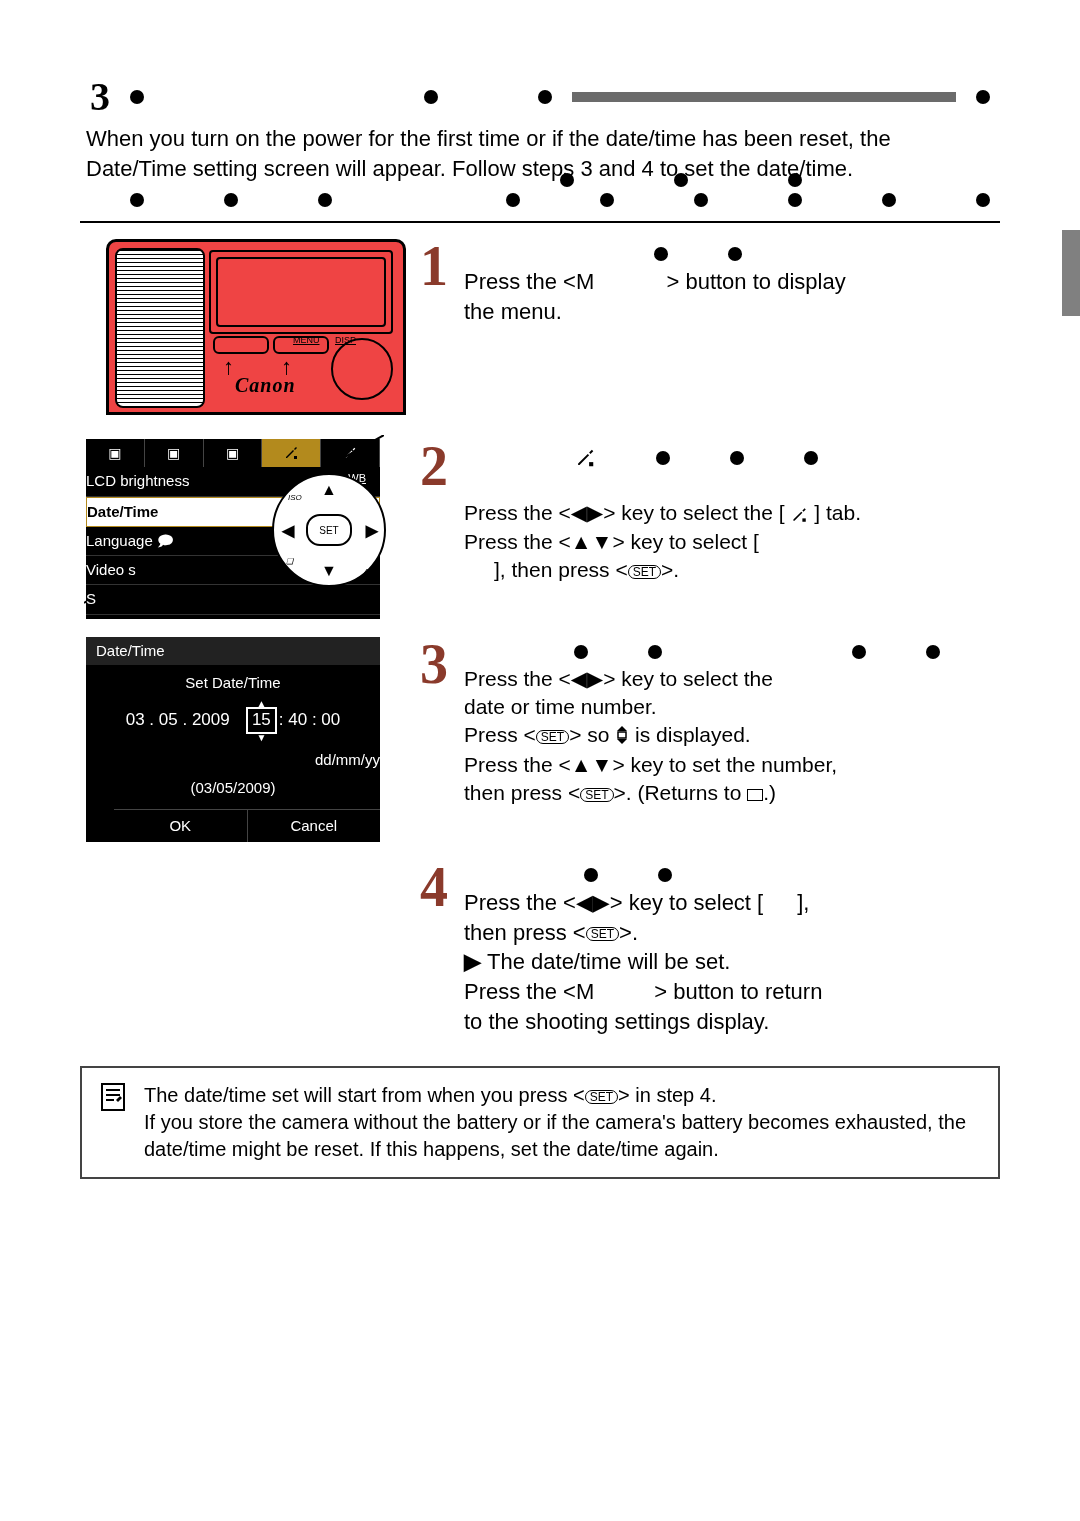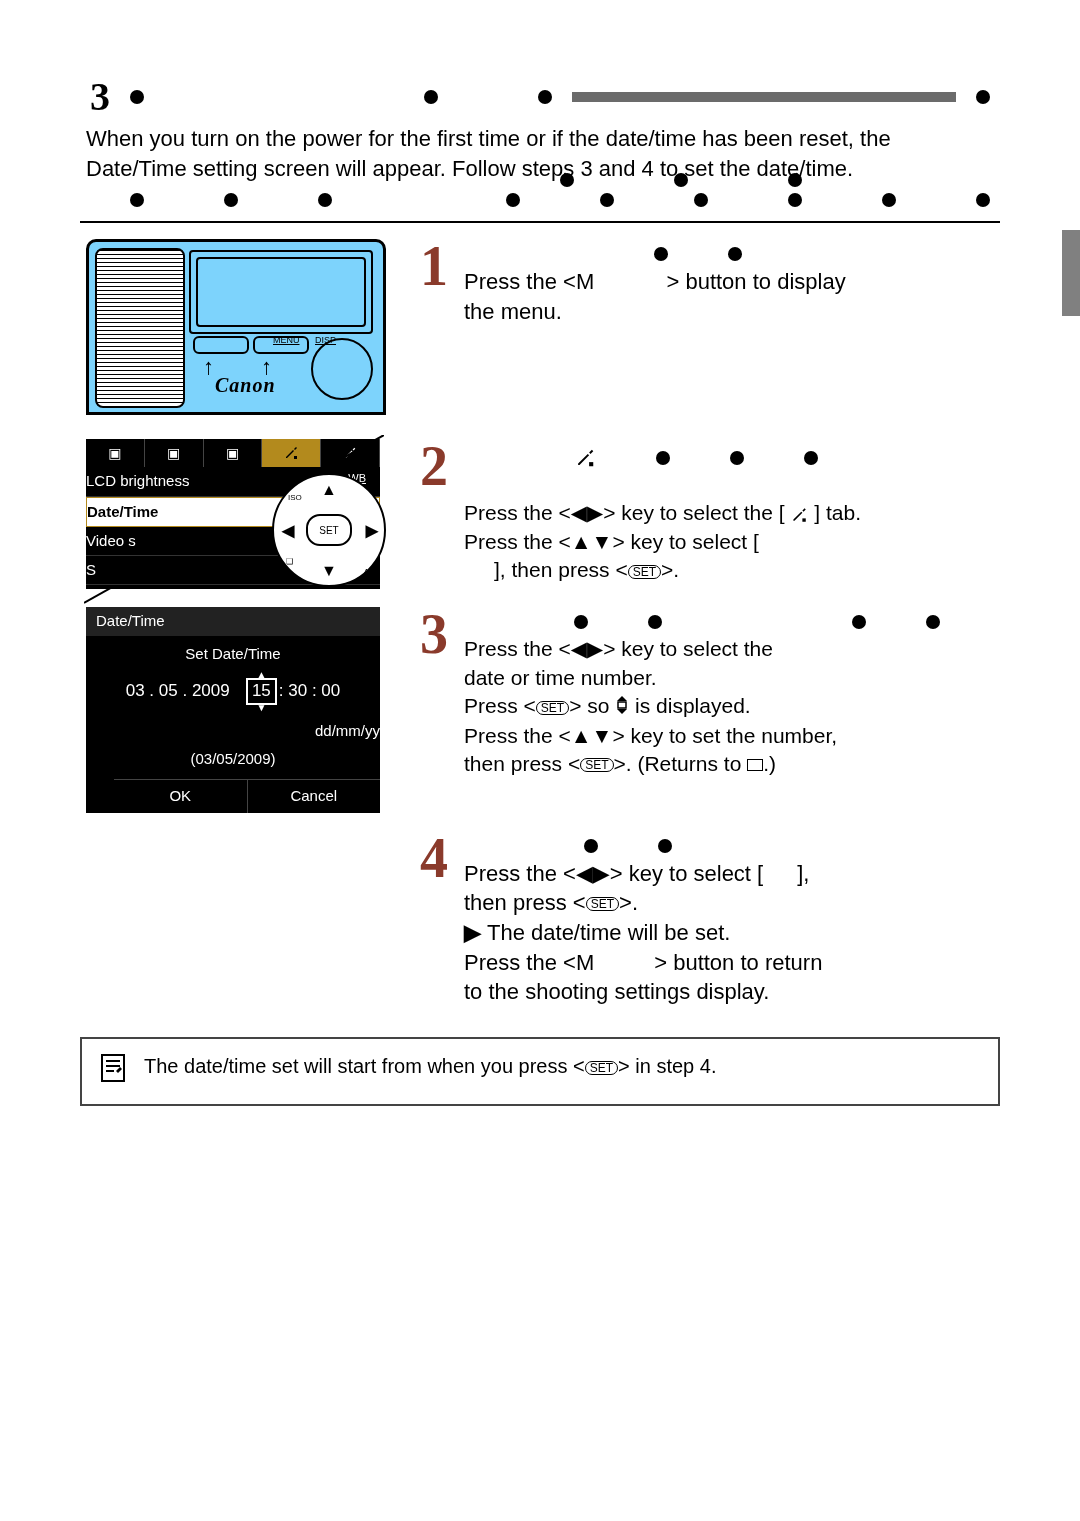--- a/index.html
+++ b/index.html
@@ -124,24 +124,25 @@
     top: 230px;
     width: 18px;
     height: 86px;
     background: #808080;
   }
 
   
   .illus-camera {
     border: 3px solid #000;
     width: 294px; height: 170px;
-    background: #7dd3fc;
+    background: #ef4444;
     position: relative;
     border-top-left-radius: 10px;
     border-top-right-radius: 10px;
+    margin-left: 20px;
   }
   .cam-grip {
     position: absolute; left: 6px; top: 6px; width: 86px; height: 156px;
     border: 2px solid #000; border-radius: 8px;
     background: repeating-linear-gradient(0deg,#fff,#fff 3px,#000 3px,#000 4px);
   }
   .cam-screen {
     position:absolute; left:100px; top:8px; width:180px; height:80px;
     border:2px solid #000; border-radius:4px;
   }
@@ -174,21 +175,21 @@
   .menu-wb { position:absolute; right:14px; top:4px; color:#fff; font-size:11px; text-decoration:underline;}
   .menu-sun { position:absolute; right:44px; top:34px; color:#fff; font-size:12px;}
   .dial-overlay {
     position:absolute; right:-6px; top:34px; width:110px; height:110px;
     background:#fff; border:2px solid #000; border-radius:50%;
     display:flex; align-items:center; justify-content:center;
   }
   .dial-inner { width:42px; height:28px; border:2px solid #000; border-radius:14px; display:flex; align-items:center; justify-content:center; font-size:10px;}
   .dial-arrow { position:absolute; font-size:16px; font-weight:bold;}
   .dial-arrow.up{top:4px;} .dial-arrow.down{bottom:4px;} .dial-arrow.left{left:8px;} .dial-arrow.right{right:6px;}
-  .dial-tiny { position:absolute; font-size:8px;}
+  .dial-tiny { position:absolute; font-size:8px;font-style:italic;}
   .dial-tiny.tl{top:18px;left:14px;} .dial-tiny.bl{bottom:18px;left:12px;} .dial-tiny.br{bottom:8px;right:10px;}
   .diag{ position:absolute; left:-2px; top:-4px; width:300px; height:170px; pointer-events:none;}
 
   
   .illus-dt {
     width:294px; background:#000; color:#fff; font-size:15px;
   }
   .dt-title { background:#222; color:#fff; padding:4px 10px; font-weight:normal;}
   .dt-sub { text-align:center; padding:8px 0 10px 0;}
   .dt-row { text-align:center; padding:4px 0 10px 0; font-size:17px;}
@@ -305,20 +306,21 @@
               <svg width="14" height="14" viewBox="0 0 16 16">
                   <path fill="#fff" d="M13 2l-2 2 1 1 2-2zM3 12l7-7 1 1-7 7H3z"></path>
                 </svg>
             </div>
           </div>
           <div class="menu-list">
             <div class="menu-wb">WB</div>
             <div class="menu-item">LCD brightness</div>
             <div class="menu-sun">✳</div>
             <div class="menu-item sel">Date/Time</div>
+            <div class="menu-item"><span>Language</span> <span>🗩</span></div>
             <div class="menu-item">Video s</div>
             <div class="menu-item">S</div>
           </div>
           <div class="dial-overlay">
             <div class="dial-arrow up">▲</div>
             <div class="dial-arrow down">▼</div>
             <div class="dial-arrow left">◀</div>
             <div class="dial-arrow right">▶</div>
             <div class="dial-tiny tl">ISO</div>
             <div class="dial-tiny bl">❏</div>
@@ -357,21 +359,21 @@
       <div class="left-col">
         <div class="illus-dt">
           <div class="dt-title">Date/Time</div>
           <div class="dt-sub">Set Date/Time</div>
           <div class="dt-row">
             <span>03</span> . <span>05</span> . <span>2009</span>&nbsp;&nbsp;
             <span class="dt-box">
               <span class="dt-caret-up">▲</span>
               <span>15</span>
               <span class="dt-caret-dn">▼</span>
-            </span>: <span>30</span> : <span>00</span>
+            </span>: <span>40</span> : <span>00</span>
           </div>
           <div class="dt-fmt">dd/mm/yy</div>
           <div class="dt-paren">(03/05/2009)</div>
           <div class="dt-btns">
             <div class="dt-btn">OK</div>
             <div class="dt-btn">Cancel</div>
           </div>
         </div>
       </div>
       <div class="step-num">3</div>
@@ -426,16 +428,17 @@
       <svg width="26" height="30" viewBox="0 0 26 30">
         <rect x="2" y="2" width="22" height="26" fill="none" stroke="#000" stroke-width="2"></rect>
         <line x1="6" y1="8" x2="20" y2="8" stroke="#000" stroke-width="2"></line>
         <line x1="6" y1="13" x2="20" y2="13" stroke="#000" stroke-width="2"></line>
         <line x1="6" y1="18" x2="14" y2="18" stroke="#000" stroke-width="2"></line>
         <path d="M16 18 L20 14 L22 16 L18 20 Z" fill="#000"></path>
       </svg>
     </div>
     <div>
       <span>The date/time set will start from when you press &lt;</span><span class="set-oval">SET</span><span>&gt; in step 4.</span><br>
+      <span>If you store the camera without the battery or if the camera's battery becomes exhausted, the date/time might be reset. If this happens, set the date/time again.</span>
     </div>
   </div>
 
 </div>
 
 </body></html>

